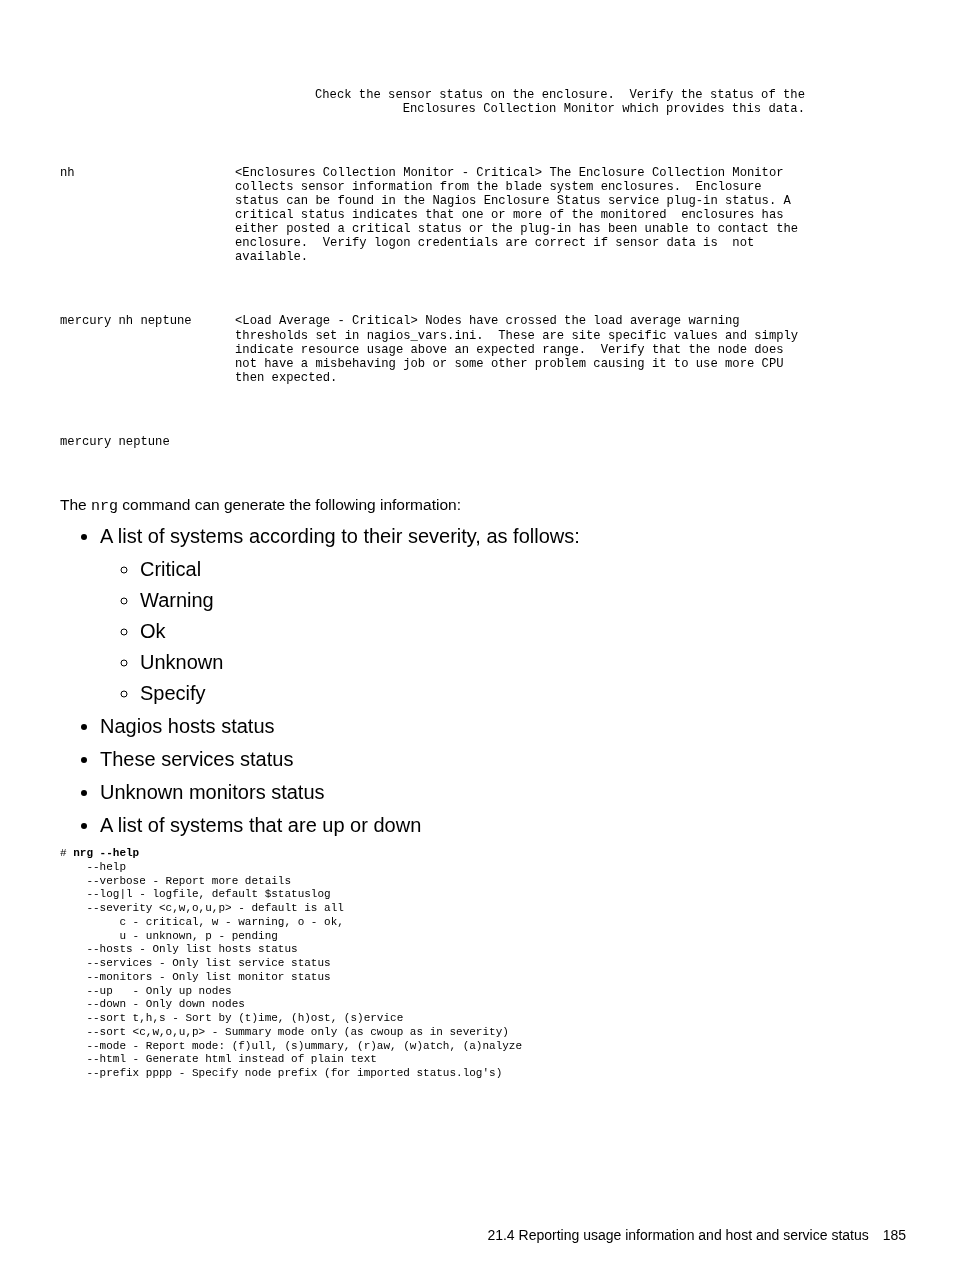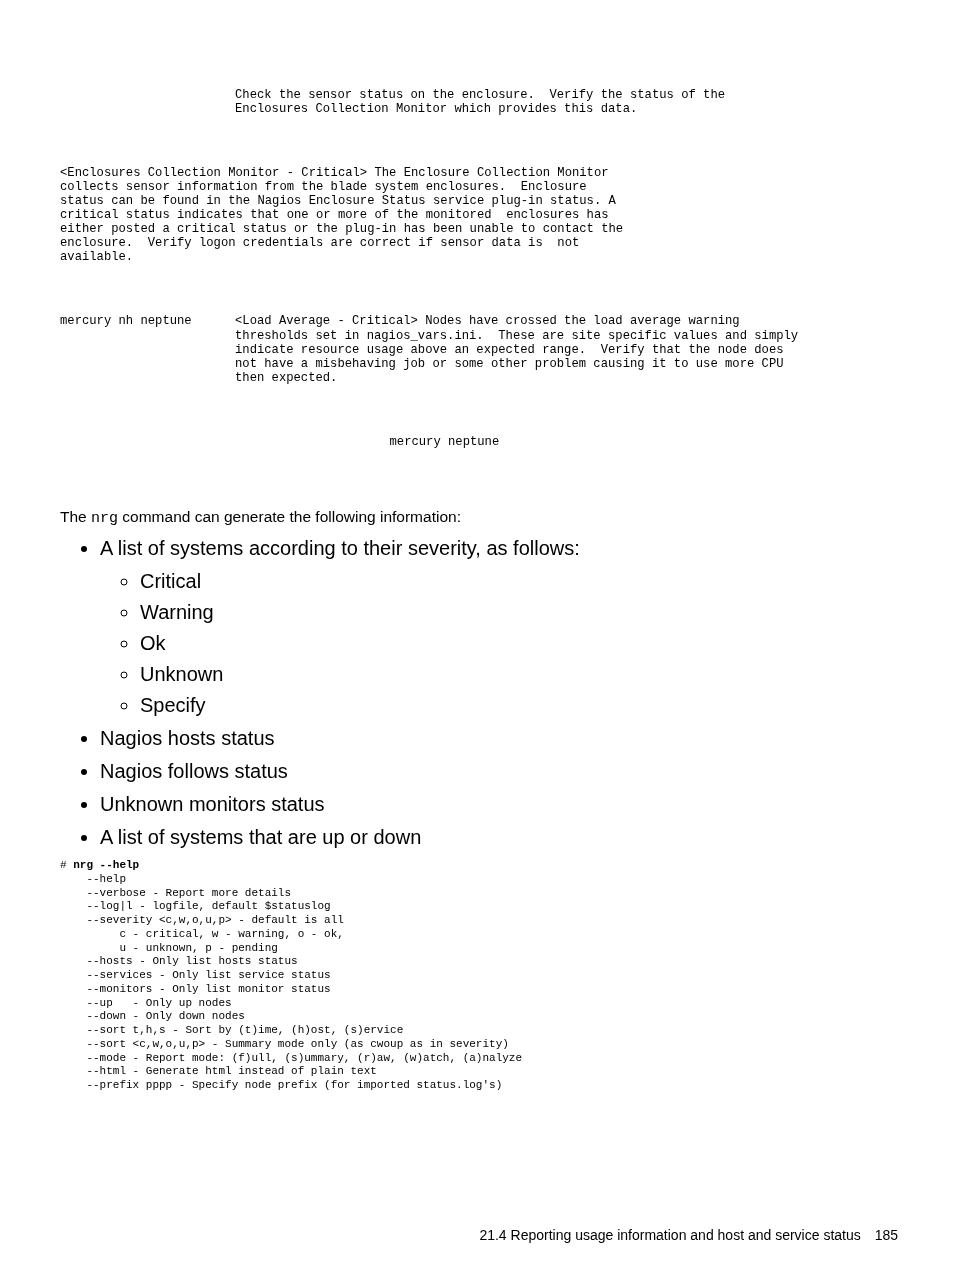--- a/index.html
+++ b/index.html
@@ -21,21 +21,21 @@
     font-family: "Courier New", Courier, monospace;
     font-size: 12.2px;
     line-height: 1.15;
     white-space: pre;
     margin-bottom: 10px;
   }
   .mono-table .row {
     display: flex;
     margin-bottom: 22px;
   }
-  .mono-table .row.first { margin-top:0; }
+  .mono-table .row.first { margin-top:0;text-align:right; }
   .mono-table .col1 {
     width: 175px;
     flex-shrink: 0;
     white-space: pre-wrap;
   }
   .mono-table .col2 {
     width: 570px;
     white-space: pre-wrap;
   }
   .body-text {
@@ -66,67 +66,68 @@
   .code-block {
     font-family: "Courier New", Courier, monospace;
     font-size: 11px;
     line-height: 1.25;
     white-space: pre;
     margin: 2px 0;
   }
   .footer {
     position: absolute;
     bottom: 28px;
-    right: 56px;
+    right: 48px;
     font-size: 14px;
     margin-left: 25px;
   }
   .footer .pg { margin-left: 10px; }
   em.it { font-style: italic; }
   b.cmd { font-weight: bold; font-family: "Courier New", Courier, monospace; }
 </style>
 </head>
 <body>
 
 <div class="page">
 
   <div class="mono-table">
     <div class="row first">
       <div class="col1"></div>
       <div class="col2">Check the sensor status on the enclosure.  Verify the status of the Enclosures Collection Monitor which provides this data.</div>
     </div>
     <div class="row">
+      <div class="col1">nh</div>
       <div class="col2">&lt;Enclosures Collection Monitor - Critical&gt; The Enclosure Collection Monitor collects sensor information from the blade system enclosures.  Enclosure status can be found in the Nagios Enclosure Status service plug-in status. A critical status indicates that one or more of the monitored  enclosures has either posted a critical status or the plug-in has been unable to contact the enclosure.  Verify logon credentials are correct if sensor data is  not available.</div>
     </div>
     <div class="row">
       <div class="col1">mercury nh neptune</div>
       <div class="col2">&lt;Load Average - Critical&gt; Nodes have crossed the load average warning thresholds set in nagios_vars.ini.  These are site specific values and simply indicate resource usage above an expected range.  Verify that the node does not have a misbehaving job or some other problem causing it to use more CPU then expected.</div>
     </div>
-    <div class="row" style="margin-bottom:20px;justify-content:center;">
+    <div class="row" style="margin-bottom:8px;">
       <div class="col1">mercury neptune</div>
     </div>
   </div>
 
   <p class="body-text">
     <span>The </span><span class="code-inline">nrg</span><span> command can generate the following information:</span>
   </p>
 
   <ul class="outer">
     <li>
       <span>A list of systems according to their severity, as follows:</span>
       <ul class="inner">
         <li>Critical</li>
         <li>Warning</li>
         <li>Ok</li>
         <li>Unknown</li>
         <li>Specify</li>
       </ul>
     </li>
     <li>Nagios hosts status</li>
-    <li>Nagios follows status</li>
+    <li>These services status</li>
     <li>Unknown monitors status</li>
     <li>A list of systems that are up or down</li>
   </ul>
 
 
   <div class="code-block"><span># </span><b class="cmd">nrg --help</b>
 <span>    --help</span>
 <span>    --verbose - Report more details</span>
 <span>    --log|l - logfile, default $statuslog</span>
 <span>    --severity &lt;c,w,o,u,p&gt; - default is all</span>

